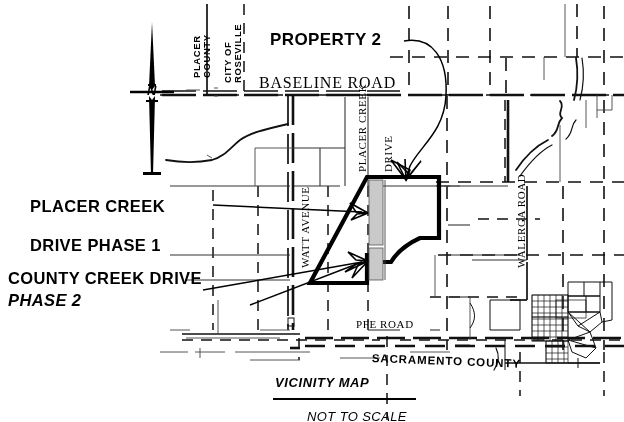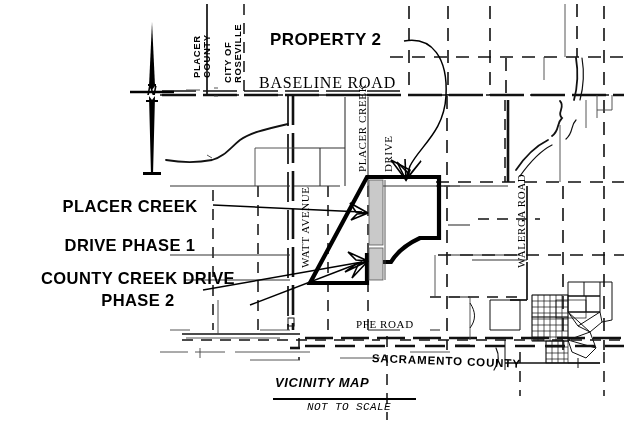--- a/index.html
+++ b/index.html
@@ -28,21 +28,21 @@
     color: #000000;
     line-height: 1;
     user-select: none;
   }
   
   .callout {
     font-family: "Liberation Sans", sans-serif;
     font-weight: bold;
     font-size: 16.5px;
     letter-spacing: 0.4px;
-    text-align: center;
+    text-align: left;
   }
   .callout.big {
     font-size: 17px;
   }
   
   .road {
     font-family: "Liberation Serif", serif;
     font-weight: normal;
     font-size: 16px;
     letter-spacing: 0.8px;
@@ -75,25 +75,26 @@
   }
   
   .title-main {
     font-family: "Liberation Sans", sans-serif;
     font-weight: bold;
     font-style: italic;
     font-size: 13px;
     letter-spacing: 0.6px;
   }
   .title-sub {
-    font-family: Liberation Mono, monospace;
+    font-family: Liberation Sans, sans-serif;
     font-weight: normal;
     font-style: italic;
-    font-size: 11px;
+    font-size: 13px;
     letter-spacing: 0.4px;
+    margin-top: 8px;
   }
   .title-rule {
     position: absolute;
     background: #000;
     height: 2px;
   }
   .compass-n {
     font-family: "Liberation Sans", sans-serif;
     font-weight: bold;
     font-style: italic;
@@ -367,21 +368,21 @@
 
   <div class="lbl road small rot-ccw" style="left:516px; top:268px;">WALERGA  ROAD</div>
 
   <div class="lbl callout" style="left:30px; top:198px; width:200px;">
     <div>PLACER CREEK</div>
     <div style="margin-top:22px;">DRIVE PHASE 1</div>
   </div>
 
   <div class="lbl callout" style="left:8px; top:270px; width:260px;">
     <div>COUNTY CREEK DRIVE</div>
-    <div style="margin-top:5px;">PHASE 2</div>
+    <div style="margin-top:5px;font-style:italic;">PHASE 2</div>
   </div>
 
   <div class="lbl road small" style="left:356px; top:319px;">PFE  ROAD</div>
 
   <div class="lbl countyband" style="left:372px; top:353px; transform:rotate(2.2deg); transform-origin:0 0;">SACRAMENTO  COUNTY</div>
 
   <div class="lbl title-main" style="left:275px; top:376px;">VICINITY MAP</div>
   <div class="title-rule" style="left:273px; top:398px; width:143px;"></div>
   <div class="lbl title-sub" style="left:307px; top:402px;">NOT TO SCALE</div>
 

